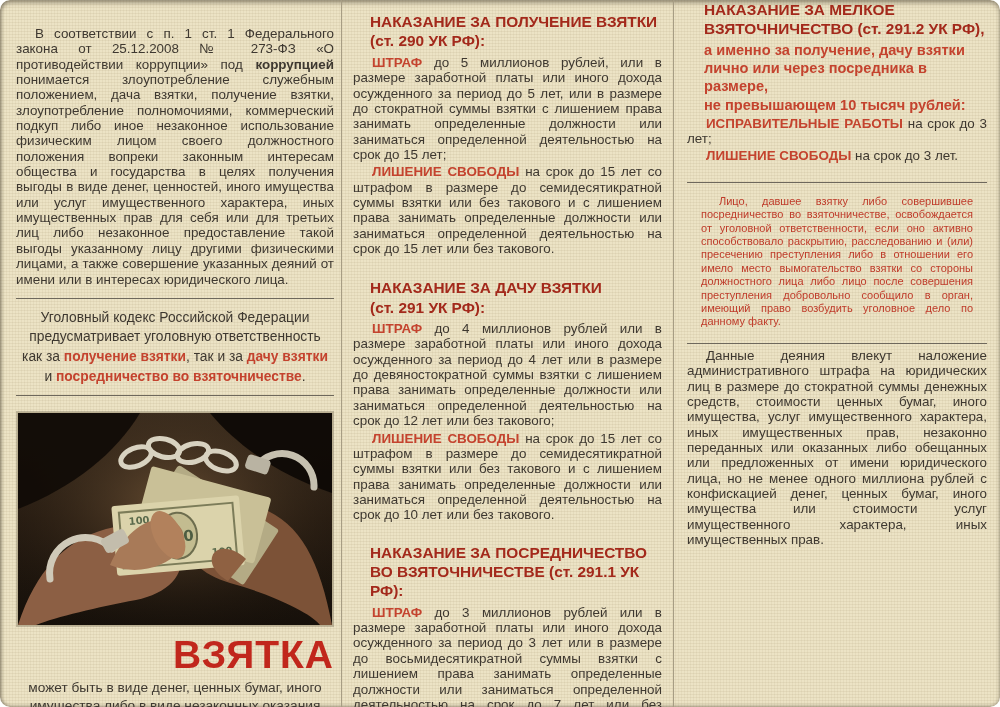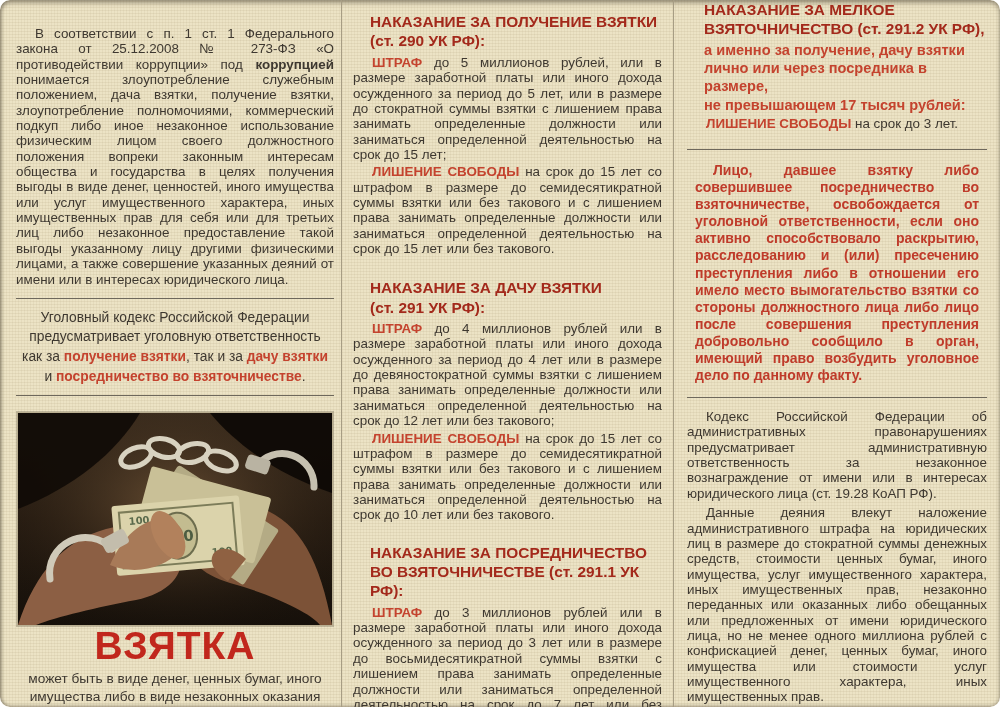--- a/index.html
+++ b/index.html
@@ -36,22 +36,22 @@
   }
   .h2sub{
     font-size:14.6px;font-weight:bold;color:#c4432e;
     line-height:1.25;margin:2px 0 0 0;padding-left:17px;white-space:pre-line;
   }
   .hr{border:none;border-top:1px solid #6e685c;margin:0;}
   .codeblock{
     font-size:13.8px;line-height:1.42;text-align:center;margin:7px 2px;
   }
   .redpara{
-    font-size:14px;line-height:1.22;font-weight:bold;color:#bf3b2a;
-    text-align:justify;text-indent:18px;margin:8px;
+    font-size:11px;line-height:1.22;font-weight:normal;color:#bf3b2a;
+    text-align:justify;text-indent:18px;margin:14px;
   }
   .bribe-title{
     font-size:39px;font-weight:bold;color:#c1271c;text-align:center;
     margin:0;letter-spacing:1px;line-height:1.05;
   }
   .bribe-def{
     font-size:13.7px;line-height:1.33;text-align:center;margin:3px 4px 0 4px;
   }
   .photo{display:block;margin:16px auto 0 auto;border:1px solid #b9ae90;box-shadow:0 0 0 1px rgba(60,50,35,.25);}
   
@@ -122,21 +122,21 @@
       <rect x="228" y="44" width="24" height="15" rx="4" fill="#b9b3a2" transform="rotate(18 240 51)"></rect>
 
       <g stroke="#d8d2c0" fill="none" stroke-width="5">
         <ellipse cx="118" cy="44" rx="16" ry="9" transform="rotate(-22 118 44)"></ellipse>
         <ellipse cx="146" cy="35" rx="16" ry="9" transform="rotate(14 146 35)"></ellipse>
         <ellipse cx="175" cy="40" rx="16" ry="9" transform="rotate(-14 175 40)"></ellipse>
         <ellipse cx="203" cy="48" rx="16" ry="9" transform="rotate(20 203 48)"></ellipse>
       </g>
     </svg>
 
-    <h1 class="bribe-title" style="">ВЗЯТКА</h1>
+    <h1 class="bribe-title" style="margin-top:9px;text-align:right;">ВЗЯТКА</h1>
     <p class="bribe-def">может быть в виде денег, ценных бумаг, иного имущества либо в виде незаконных оказания услуг имущественного характера или предоставления иных имущественных прав.</p>
   </div>
 
   <div class="col col2">
     <h2 class="h2" style="margin-top:12px;">НАКАЗАНИЕ ЗА ПОЛУЧЕНИЕ ВЗЯТКИ
 (ст. 290 УК РФ):</h2>
     <p class="p indent mt4"><span class="kw">ШТРАФ</span><span> до 5 миллионов рублей, или в размере заработной платы или иного дохода осужденного за период до 5 лет, или в размере до стократной суммы взятки с лишением права занимать определенные должности или заниматься определенной деятельностью на срок до 15 лет;</span></p>
     <p class="p indent mt2"><span class="kw">ЛИШЕНИЕ СВОБОДЫ</span><span> на срок до 15 лет со штрафом в размере до семидесятикратной суммы взятки или без такового и с лишением права занимать определенные должности или заниматься определенной деятельностью на срок до 15 лет или без такового.</span></p>
 
     <h2 class="h2" style="margin-top:22px;">НАКАЗАНИЕ ЗА ДАЧУ ВЗЯТКИ
@@ -148,27 +148,27 @@
 ВО ВЗЯТОЧНИЧЕСТВЕ (ст. 291.1 УК РФ):</h2>
     <p class="p indent mt4"><span class="kw">ШТРАФ</span><span> до 3 миллионов рублей или в размере заработной платы или иного дохода осужденного за период до 3 лет или в размере до восьмидесятикратной суммы взятки с лишением права занимать определенные должности или заниматься определенной деятельностью на срок до 7 лет или без такового;</span></p>
 
   </div>
 
   <div class="col col3">
     <h2 class="h2" style="">НАКАЗАНИЕ ЗА МЕЛКОЕ
 ВЗЯТОЧНИЧЕСТВО (ст. 291.2 УК РФ),</h2>
     <p class="h2sub">а именно за получение, дачу взятки
 лично или через посредника в размере,
-не превышающем 17 тысяч рублей:</p>
+не превышающем 10 тысяч рублей:</p>
 
+    <p class="p indent mt2"><span class="kw">ИСПРАВИТЕЛЬНЫЕ РАБОТЫ</span><span> на срок до 3 лет;</span></p>
     <p class="p indent mt2"><span class="kw">ЛИШЕНИЕ СВОБОДЫ</span><span> на срок до 3 лет.</span></p>
 
     <hr class="hr" style="margin-top:18px;">
 
     <p class="redpara" style="margin-top:12px;">Лицо, давшее взятку либо совершившее посредничество во взяточничестве, освобождается от уголовной ответственности, если оно активно способствовало раскрытию, расследованию и (или) пресечению преступления либо в отношении его имело место вымогательство взятки со стороны должностного лица либо лицо после совершения преступления добровольно сообщило в орган, имеющий право возбудить уголовное дело по данному факту.</p>
 
     <hr class="hr" style="margin-top:13px;">
 
-    <p class="p indent" style="margin-top:11px;">Кодекс Российской Федерации об административных правонарушениях предусматривает административную ответственность за незаконное вознаграждение от имени или в интересах юридического лица (ст. 19.28 КоАП РФ).</p>
     <p class="p indent mt4">Данные деяния влекут наложение административного штрафа на юридических лиц в размере до стократной суммы денежных средств, стоимости ценных бумаг, иного имущества, услуг имущественного характера, иных имущественных прав, незаконно переданных или оказанных либо обещанных или предложенных от имени юридического лица, но не менее одного миллиона рублей с конфискацией денег, ценных бумаг, иного имущества или стоимости услуг имущественного характера, иных имущественных прав.</p>
   </div>
 
 </div>
 
 </body></html>

